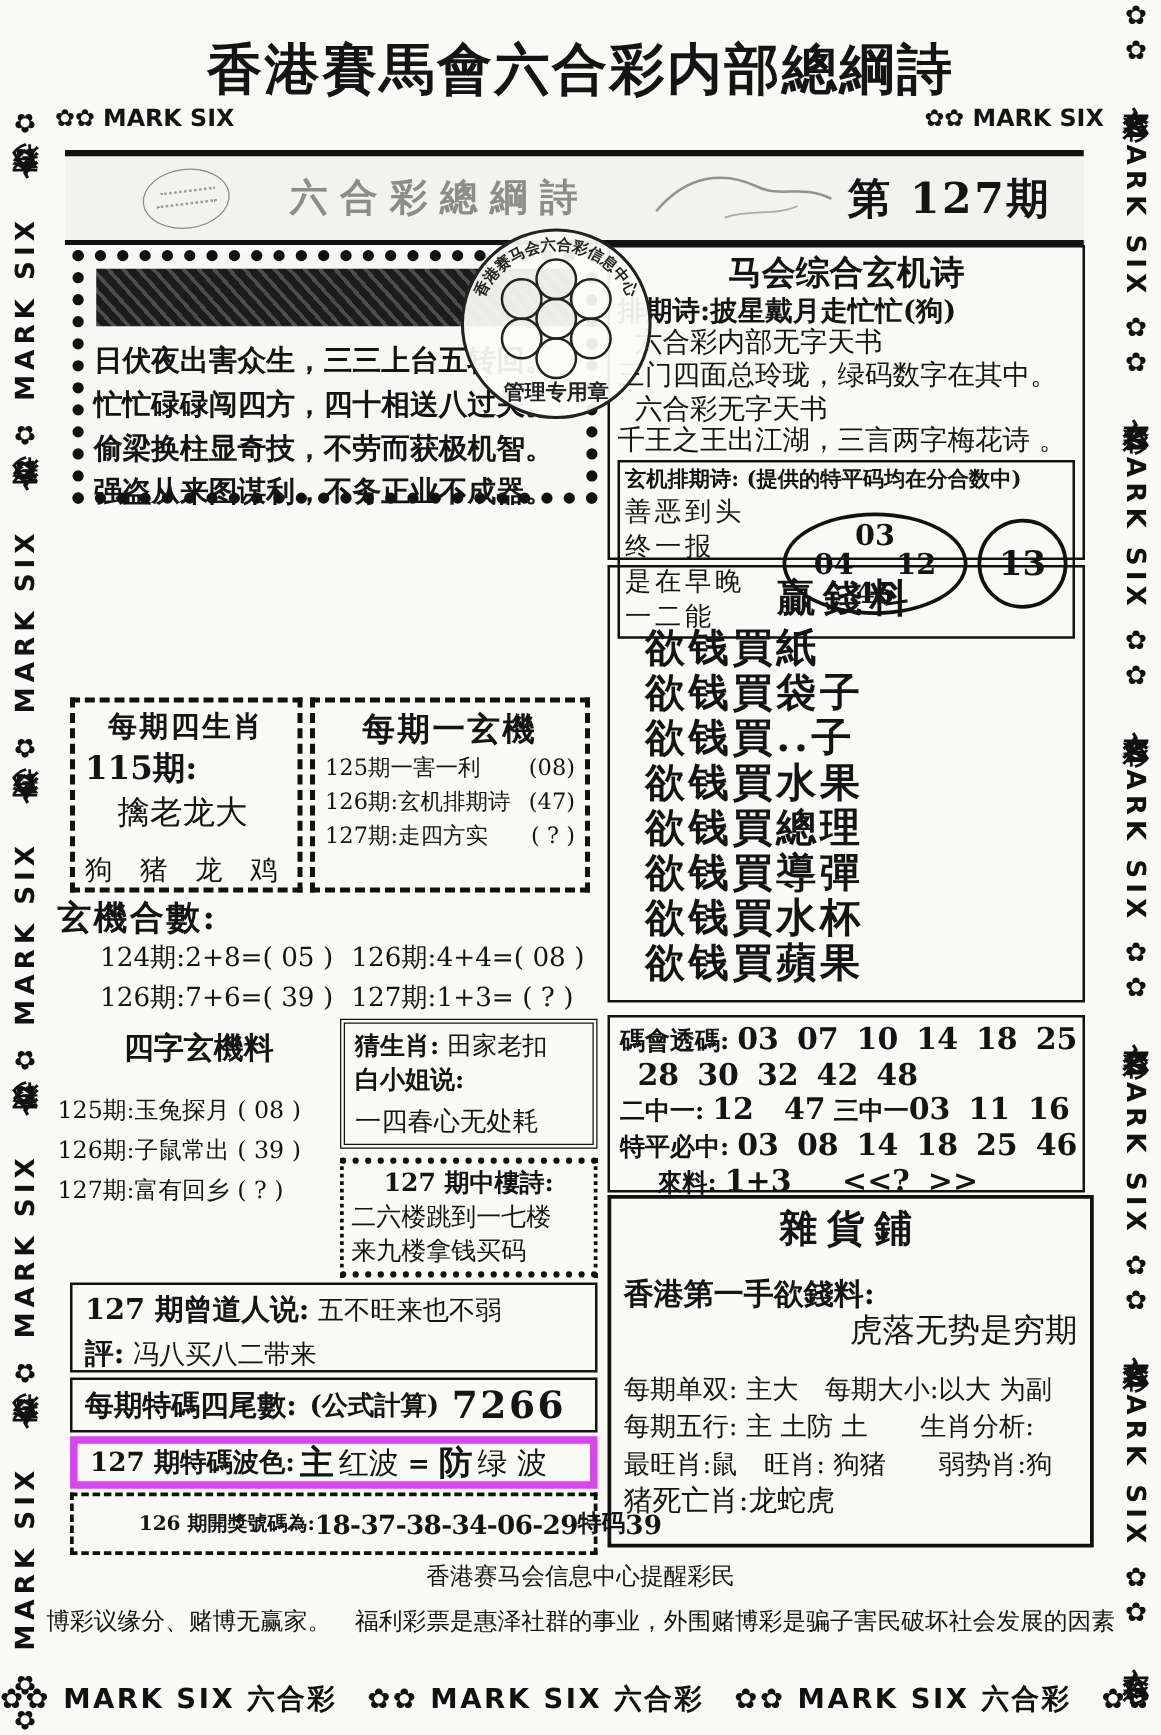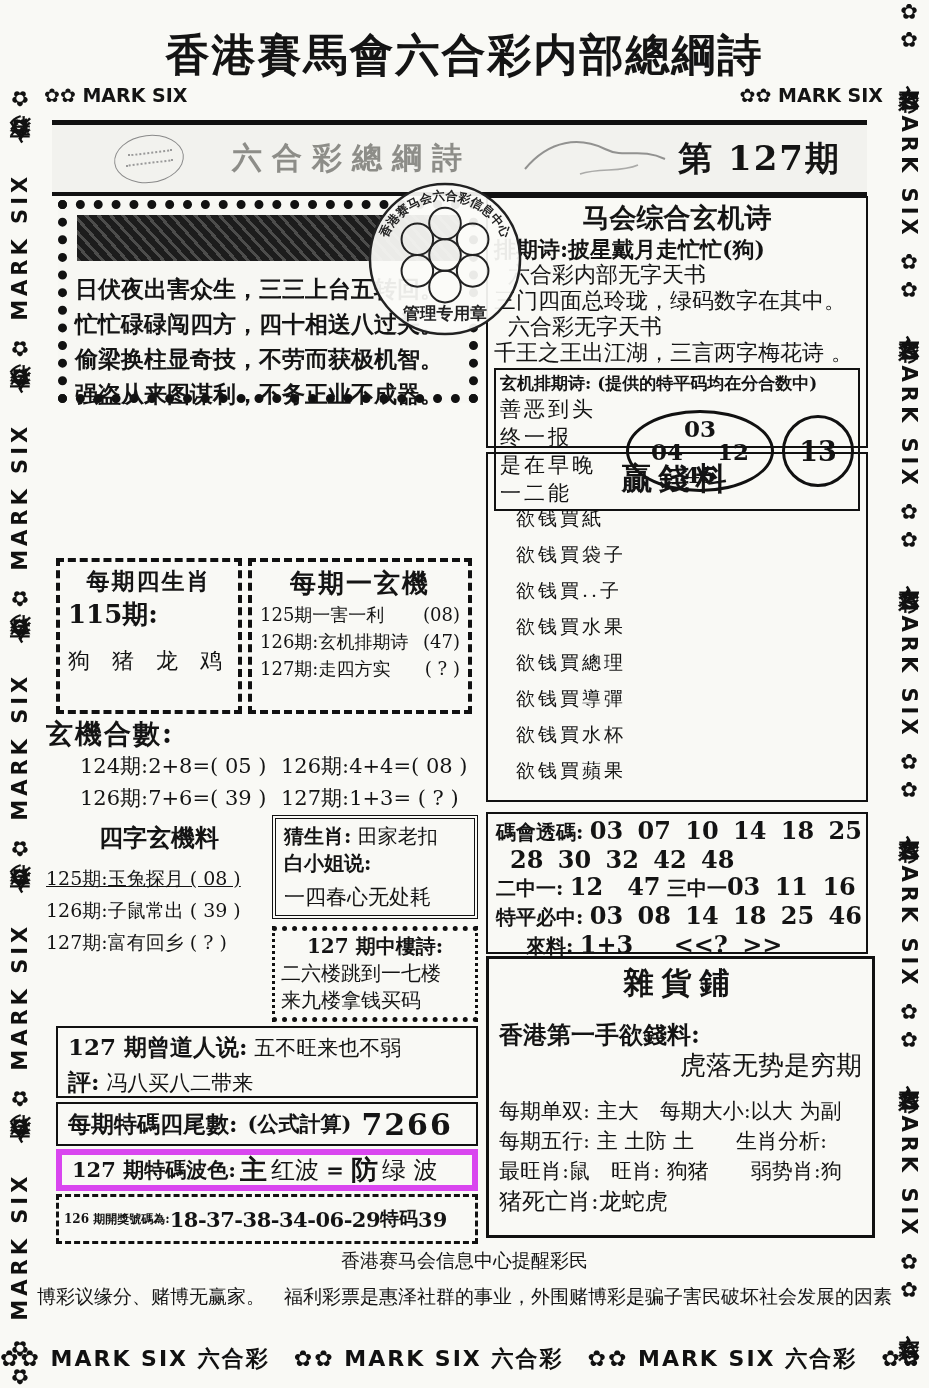--- a/index.html
+++ b/index.html
@@ -70,21 +70,21 @@
            display:flex;align-items:center;white-space:nowrap;}
 
   
   .compbox{left:486px;top:196px;width:382px;height:252px;border:2px solid #111;padding:2px 6px;}
   .compline{font-size:22px;line-height:26px;white-space:nowrap;}
   .paiqibox{border:2px solid #111;margin-top:2px;padding:2px 4px;}
   .oval{border:3px solid #111;border-radius:50%;display:flex;flex-direction:column;
         align-items:center;justify-content:center;font-size:23px;font-weight:bold;}
 
   .winbox{left:486px;top:452px;width:382px;height:350px;border:2px solid #111;padding:4px 10px;}
-  .winitem{font-size:19px;font-weight:normal;line-height:36px;letter-spacing:3px;padding-left:18px;}
+  .winitem{font-size:32px;font-weight:bold;line-height:36px;letter-spacing:3px;padding-left:18px;}
 
   .revealbox{left:486px;top:812px;width:382px;height:142px;border:2px solid #111;padding:3px 8px;}
   .rline{font-size:20px;line-height:27px;white-space:nowrap;}
   .rnum{font-size:24px;font-weight:bold;word-spacing:6px;}
 
   .grocbox{left:486px;top:956px;width:389px;height:282px;border:3px solid #111;padding:4px 10px;}
   .gline{font-size:21px;line-height:30px;white-space:nowrap;}
 
   .footer1{left:0;right:0;top:1248px;text-align:center;font-size:19px;}
   .footer2{left:0;right:0;top:1284px;text-align:center;font-size:19px;}
@@ -139,20 +139,21 @@
     <div class="poemline">日伏夜出害众生，三三上台五转回。</div>
     <div class="poemline">忙忙碌碌闯四方，四十相送八过关。</div>
     <div class="poemline">偷梁换柱显奇技，不劳而获极机智。</div>
     <div class="poemline">强盗从来图谋利，不务正业不成器。</div>
   </div>
 
 
   <div class="abs zbox">
     <div class="boxtitle">每期四生肖</div>
     <div class="b" style="font-size:26px;">115期:</div>
+    <div style="font-size:26px;padding-left:26px;">擒老龙大</div>
     <div style="font-size:22px;margin-top:14px;">狗　猪　龙　鸡</div>
   </div>
 
   <div class="abs mbox">
     <div class="boxtitle" style="font-size:26px;">每期一玄機</div>
     <div class="mrow">
       <span>125期一害一利</span>
       <span>(08)</span>
     </div>
     <div class="mrow">
@@ -170,21 +171,21 @@
     <div class="sumgrid">
       <span>124期:2+8=( 05 )</span>
       <span>126期:4+4=( 08 )</span>
       <span>126期:7+6=( 39 )</span>
       <span>127期:1+3= ( ? )</span>
     </div>
   </div>
 
   <div class="abs fourchar">
     <div class="ctr b" style="font-size:24px;">四字玄機料</div>
-    <div class="fcrow" style="margin-top:8px;text-decoration:underline;">125期:玉兔探月 ( 08 )</div>
+    <div class="fcrow" style="margin-top:18px;">125期:玉兔探月 ( 08 )</div>
     <div class="fcrow">126期:子鼠常出 ( 39 )</div>
     <div class="fcrow">127期:富有回乡 ( ? )</div>
   </div>
 
   <div class="abs guessbox">
     <div style="font-size:20px;">
       <span class="b">猜生肖:</span>
       <span>田家老扣</span>
     </div>
     <div class="b" style="font-size:20px;">白小姐说:</div>
@@ -217,21 +218,21 @@
   <div class="abs wavebox">
     <span class="b" style="font-size:21px;">127 期特碼波色:</span>
     <span class="b" style="font-size:27px;">主</span>
     <span style="font-size:24px;">红波</span>
     <span class="b" style="font-size:24px;">＝</span>
     <span class="b" style="font-size:27px;">防</span>
     <span style="font-size:24px;">绿 波</span>
   </div>
 
   <div class="abs drawbox">
-    <span class="b" style="font-size:12px;">126 期開獎號碼為:</span>
+    <span class="b" style="font-size:16px;margin-left:47px;">126 期開獎號碼為:</span>
     <span class="b" style="font-size:21px;letter-spacing:-0.5px;">18-37-38-34-06-29</span>
     <span class="b" style="font-size:19px;">特码</span>
     <span class="b" style="font-size:21px;">39</span>
   </div>
 
   <div class="abs compbox">
     <div class="ctr b" style="font-size:27px;">马会综合玄机诗</div>
     <div class="compline b">排期诗:披星戴月走忙忙(狗)</div>
     <div class="compline" style="padding-left:14px;">六合彩内部无字天书</div>
     <div class="compline">三门四面总玲珑，绿码数字在其中。</div>

